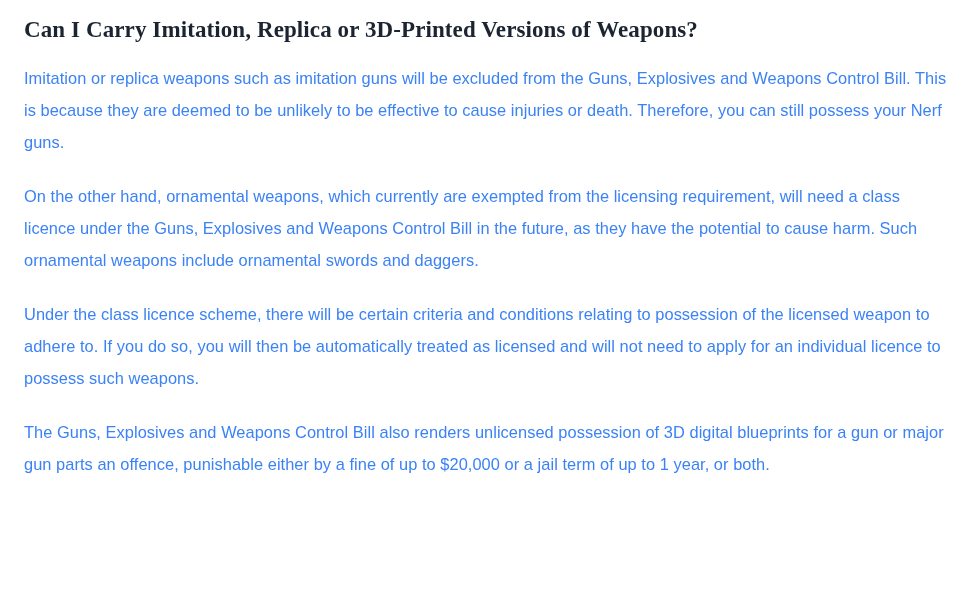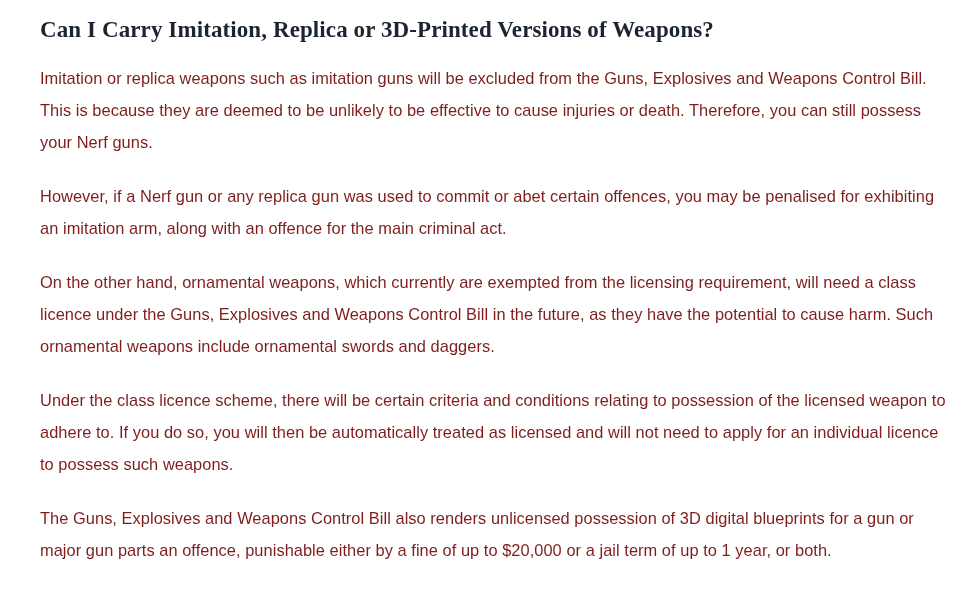--- a/index.html
+++ b/index.html
@@ -10,45 +10,43 @@
   body {
     width: 977px;
     height: 609px;
     overflow: hidden;
     font-family: "Liberation Sans", sans-serif;
     color: #2b3440;
   }
   .article {
     padding: 10px 24px 0 24px;
     box-sizing: border-box;
-    margin-left: 16px;
   }
   .article-heading {
     font-family: "Liberation Serif", serif;
     font-size: 23px;
     font-weight: bold;
     color: #1b2430;
     letter-spacing: 0.1px;
     margin: 6px 0 18px 0;
     line-height: 1.25;
   }
   .article-paragraph {
     font-size: 16.4px;
     line-height: 1.95;
-    color: #7f1d1d;
+    color: #3b82f6;
     margin: 0 0 22px 0;
     letter-spacing: 0.05px;
   }
   .article-paragraph:last-child {
     margin-bottom: 0;
   }
 </style>
 </head>
 <body>
 
 <div class="article">
   <h1 class="article-heading">Can I Carry Imitation, Replica or 3D-Printed Versions of Weapons?</h1>
   <p class="article-paragraph">Imitation or replica weapons such as imitation guns will be excluded from the Guns, Explosives and Weapons Control Bill. This is because they are deemed to be unlikely to be effective to cause injuries or death. Therefore, you can still possess your Nerf guns.</p>
-  <p class="article-paragraph">However, if a Nerf gun or any replica gun was used to commit or abet certain offences, you may be penalised for exhibiting an imitation arm, along with an offence for the main criminal act.</p>
   <p class="article-paragraph">On the other hand, ornamental weapons, which currently are exempted from the licensing requirement, will need a class licence under the Guns, Explosives and Weapons Control Bill in the future, as they have the potential to cause harm. Such ornamental weapons include ornamental swords and daggers.</p>
   <p class="article-paragraph">Under the class licence scheme, there will be certain criteria and conditions relating to possession of the licensed weapon to adhere to. If you do so, you will then be automatically treated as licensed and will not need to apply for an individual licence to possess such weapons.</p>
   <p class="article-paragraph">The Guns, Explosives and Weapons Control Bill also renders unlicensed possession of 3D digital blueprints for a gun or major gun parts an offence, punishable either by a fine of up to $20,000 or a jail term of up to 1 year, or both.</p>
 </div>
 
 </body></html>

